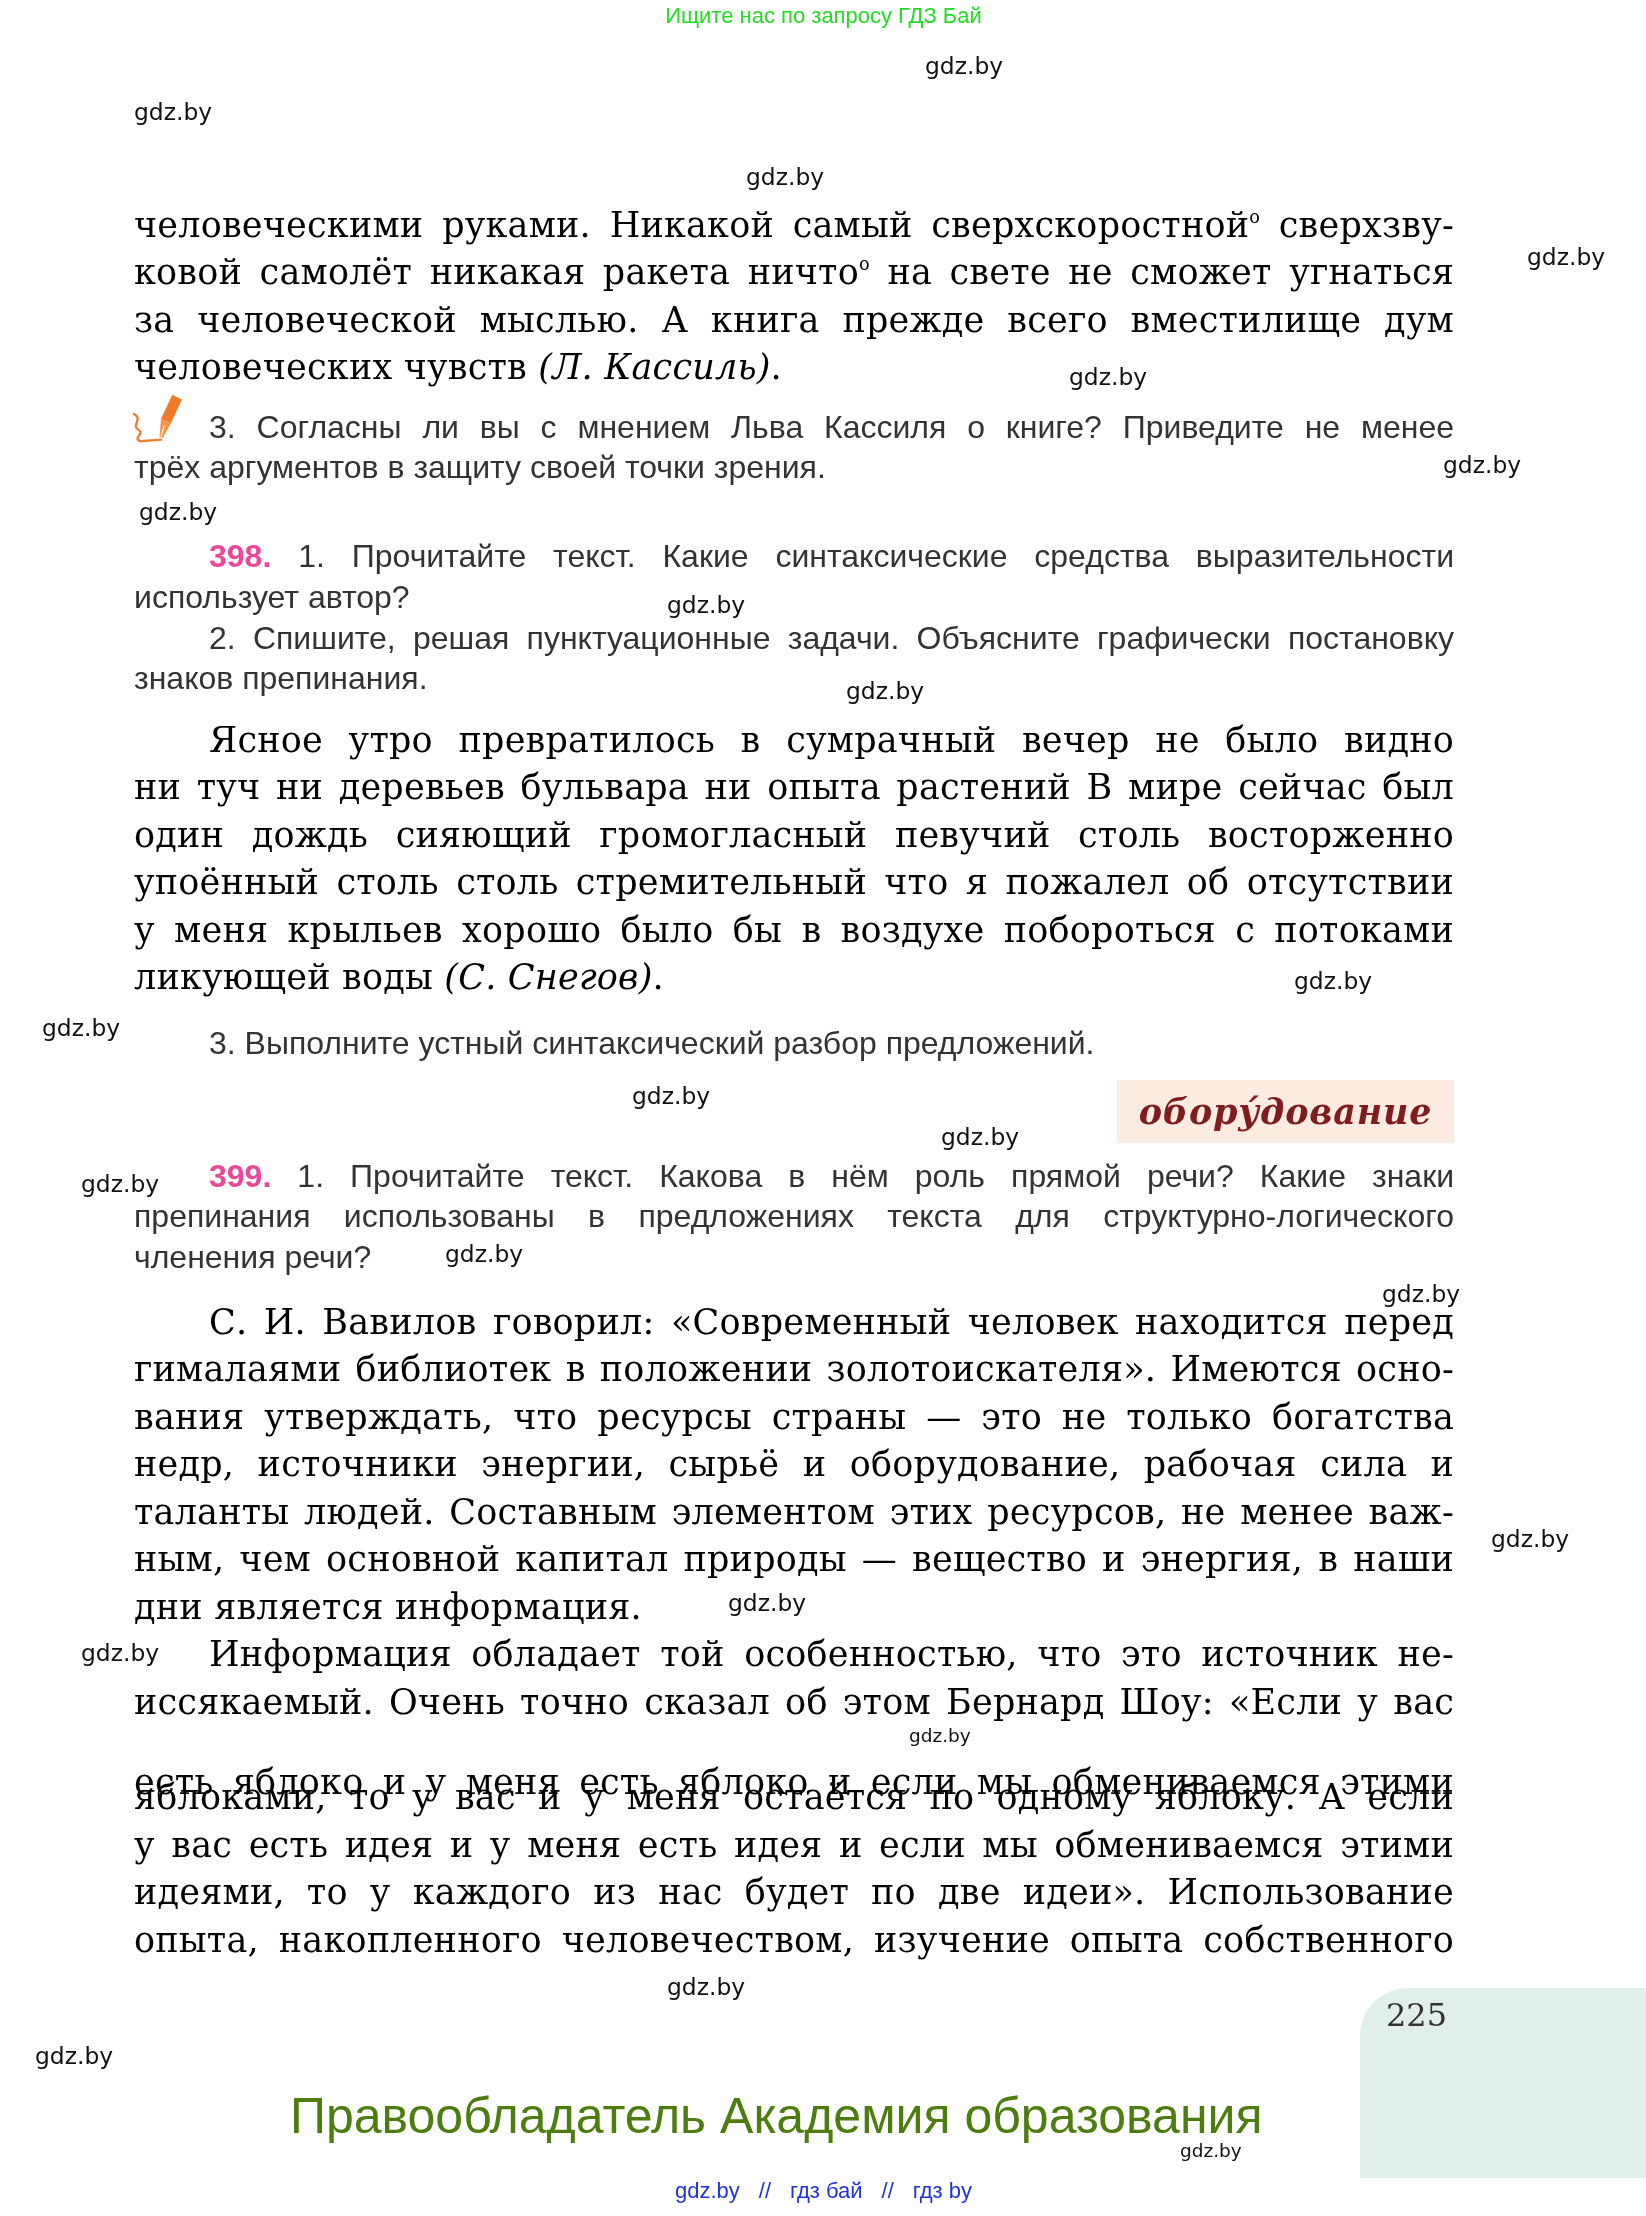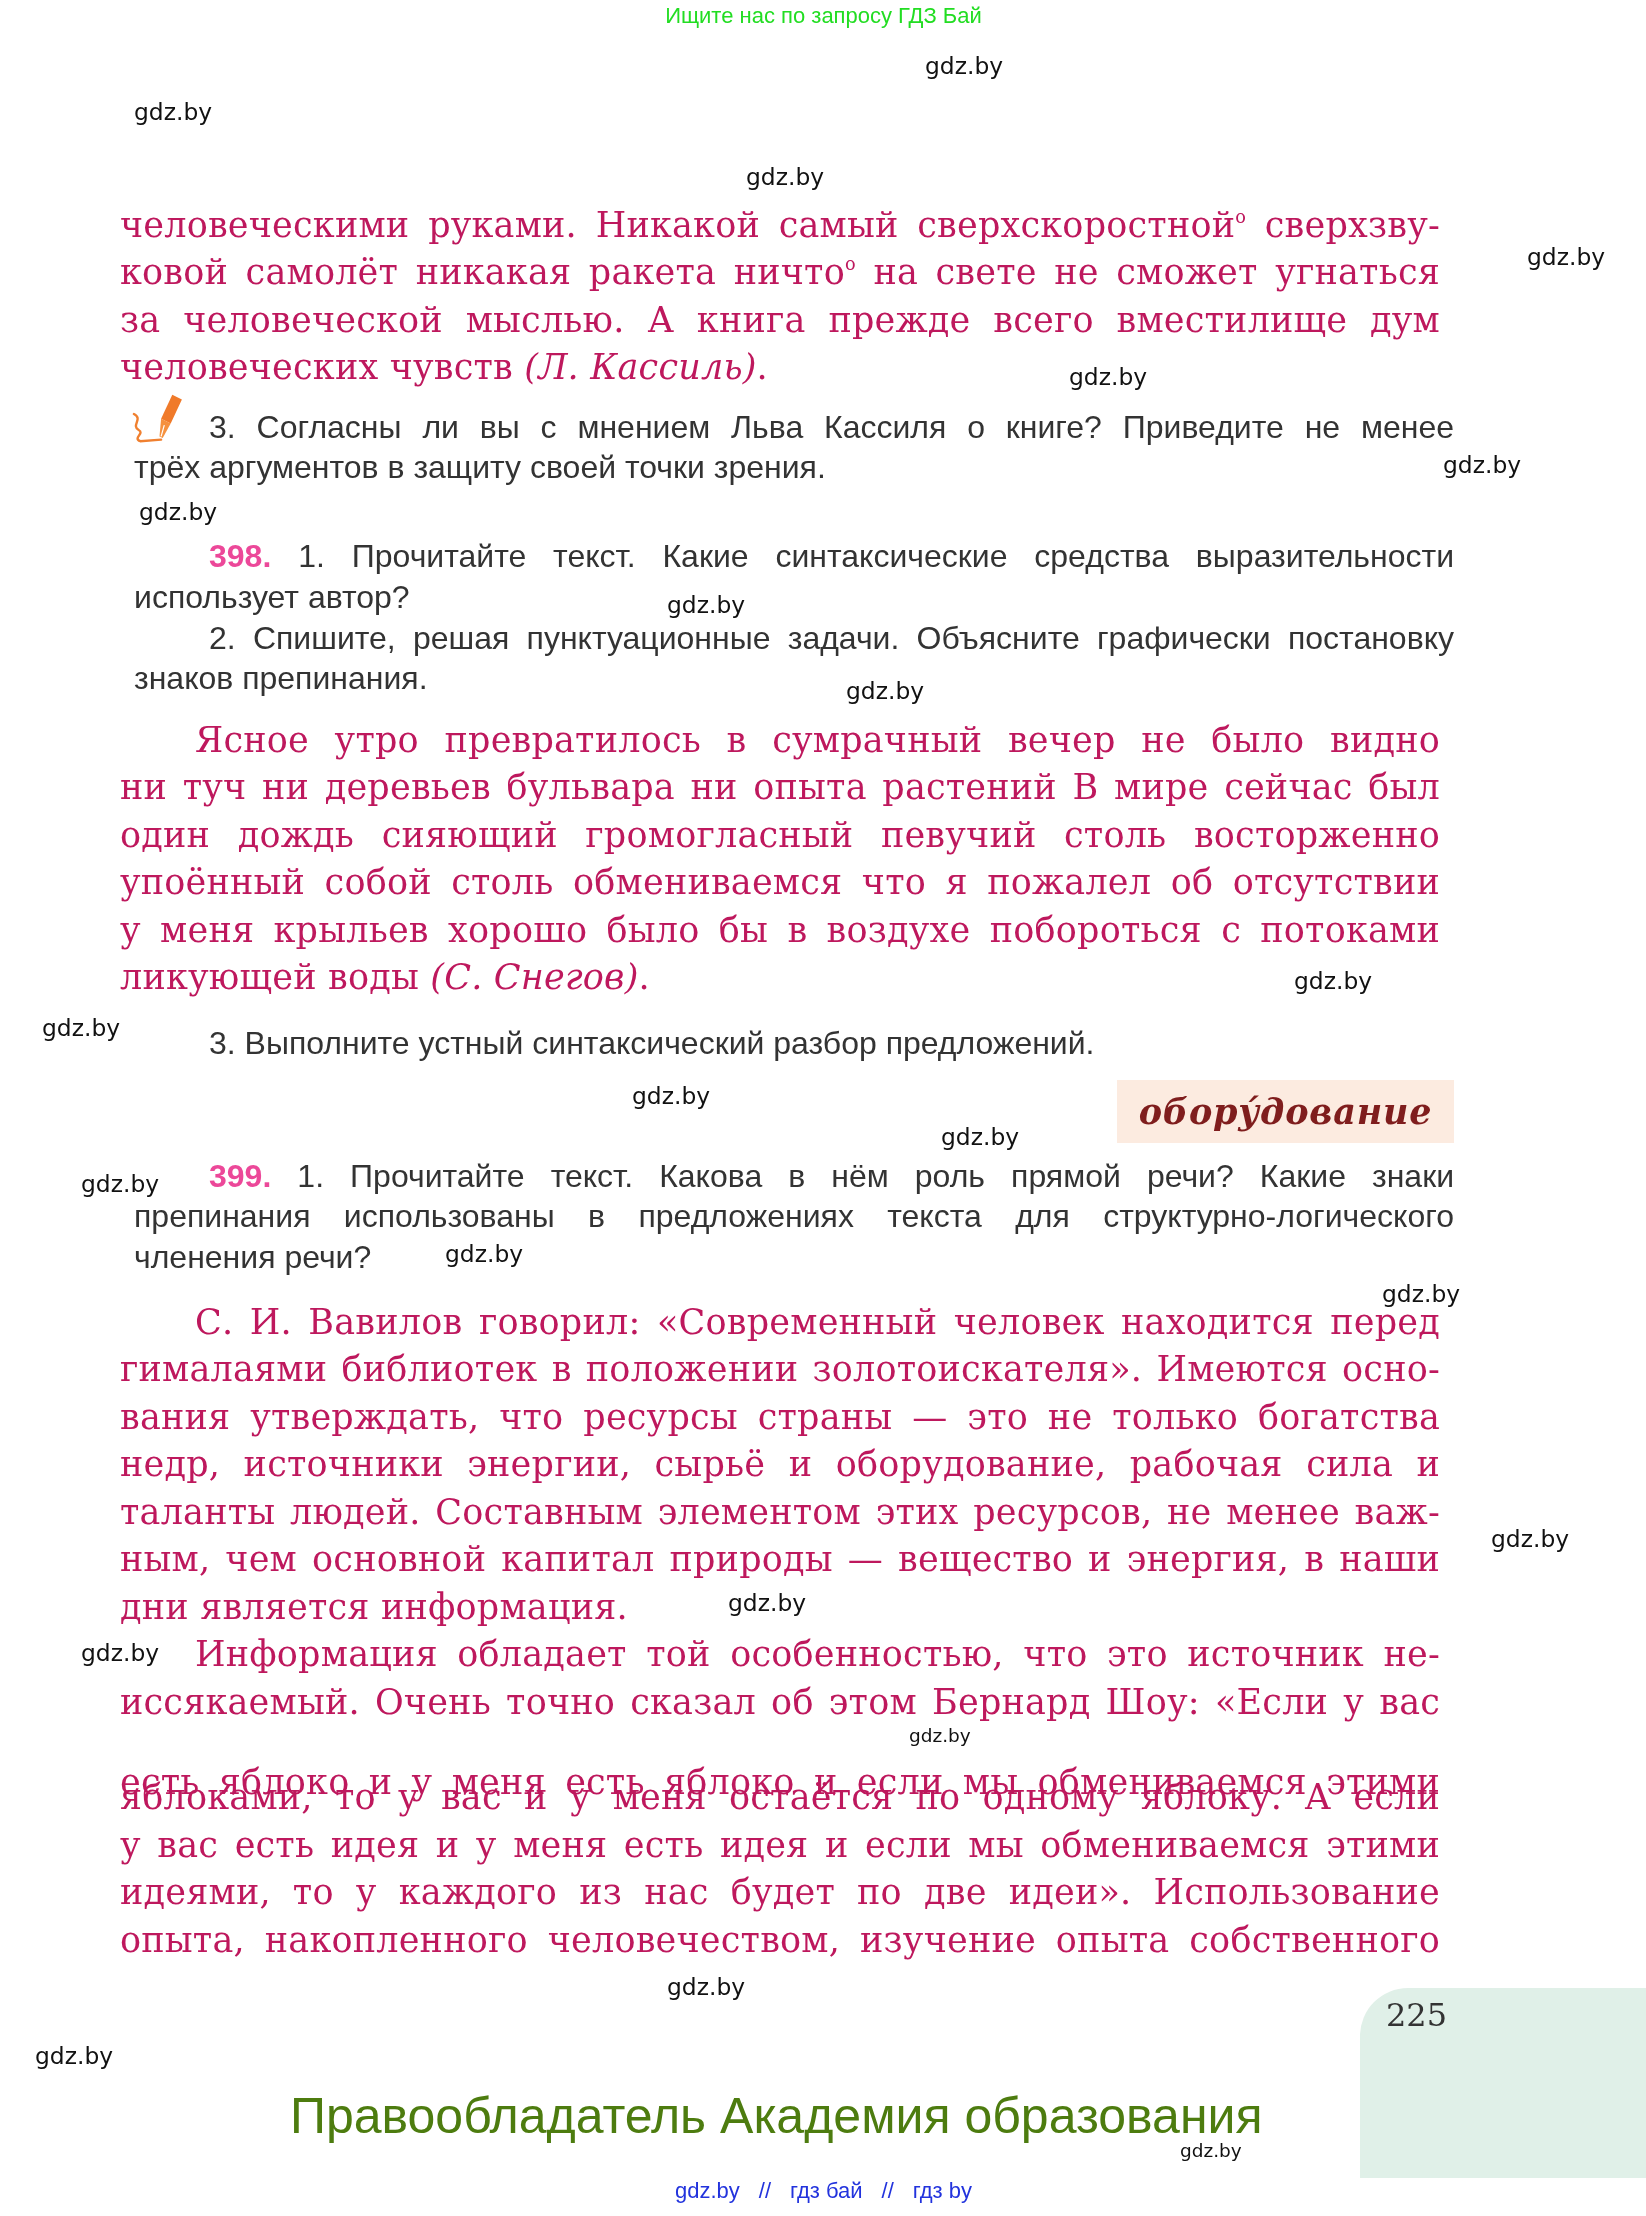--- a/index.html
+++ b/index.html
@@ -7,22 +7,22 @@
     .abs { position: absolute; }
     .top-banner {
       top: 3.2px; left: 0; width: 1647px; text-align: center;
       font-family: "Liberation Sans", sans-serif; font-size: 22px; color: #22dd22;
     }
     .wm {
       font-family: "DejaVu Sans", sans-serif; font-size: 23.4px; color: #111111; white-space: nowrap;
     }
     .wm.small { font-size: 18.5px; }
     .serif-line {
-      font-family: "DejaVu Serif", serif; font-size: 35px; color: #be185d;
-      white-space: nowrap; left: 120px; width: 1320px;
+      font-family: "DejaVu Serif", serif; font-size: 35px; color: #000000;
+      white-space: nowrap; left: 134px; width: 1320px;
       text-align: justify; text-align-last: justify; letter-spacing: 0.2px;
     }
     .serif-line.last { text-align-last: left; }
     .serif-line.indent { padding-left: 75px; box-sizing: border-box; }
     .sans-line {
       font-family: "Liberation Sans", sans-serif; font-size: 32px; color: #333333;
       white-space: nowrap; left: 134px; width: 1320px;
       text-align: justify; text-align-last: justify;
     }
     .sans-line.last { text-align-last: left; }
@@ -105,21 +105,21 @@
 
 <div class="abs sans-line indent" style="top:538px;"><span class="ex-num">398.</span> <span>1. Прочитайте текст. Какие синтаксические средства выразительности</span></div>
 <div class="abs sans-line last" style="top:579px;">использует автор?</div>
 <div class="abs sans-line indent" style="top:620px;">2. Спишите, решая пунктуационные задачи. Объясните графически постановку</div>
 <div class="abs sans-line last" style="top:660px;">знаков препинания.</div>
 
 <div>
   <div class="abs serif-line indent" style="top:720px;">Ясное утро превратилось в сумрачный вечер не было видно</div>
   <div class="abs serif-line" style="top:767px;">ни туч ни деревьев бульвара ни опыта растений В мире сейчас был</div>
   <div class="abs serif-line" style="top:815px;">один дождь сияющий громогласный певучий столь восторженно</div>
-  <div class="abs serif-line" style="top:862px;">упоённый собой столь обмениваемся что я пожалел об отсутствии</div>
+  <div class="abs serif-line" style="top:862px;">упоённый столь столь стремительный что я пожалел об отсутствии</div>
   <div class="abs serif-line" style="top:910px;">у меня крыльев хорошо было бы в воздухе побороться с потоками</div>
   <div class="abs serif-line last" style="top:957px;"><span>ликующей воды </span><span class="ital">(С. Снегов)</span><span>.</span></div>
 </div>
 <div class="abs sans-line last indent" style="top:1025px;">3. Выполните устный синтаксический разбор предложений.</div>
 
 <div class="abs keyword-box">
   <span class="keyword-text">обору́дование</span>
 </div>
 
 <div class="abs sans-line indent" style="top:1158px;"><span class="ex-num">399.</span> <span>1. Прочитайте текст. Какова в нём роль прямой речи? Какие знаки</span></div>

